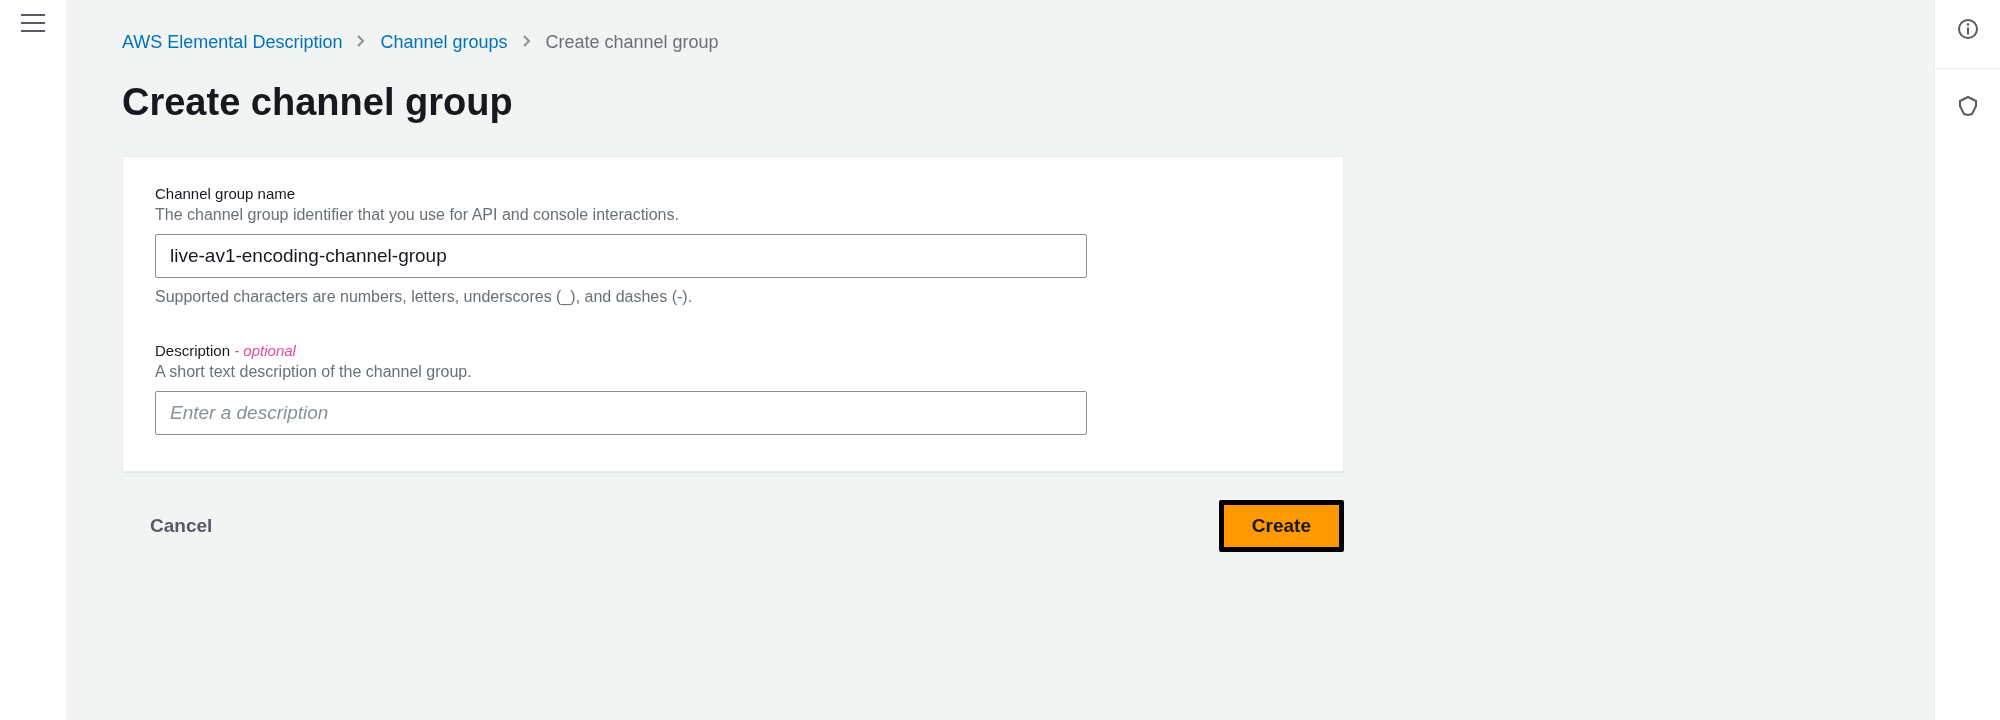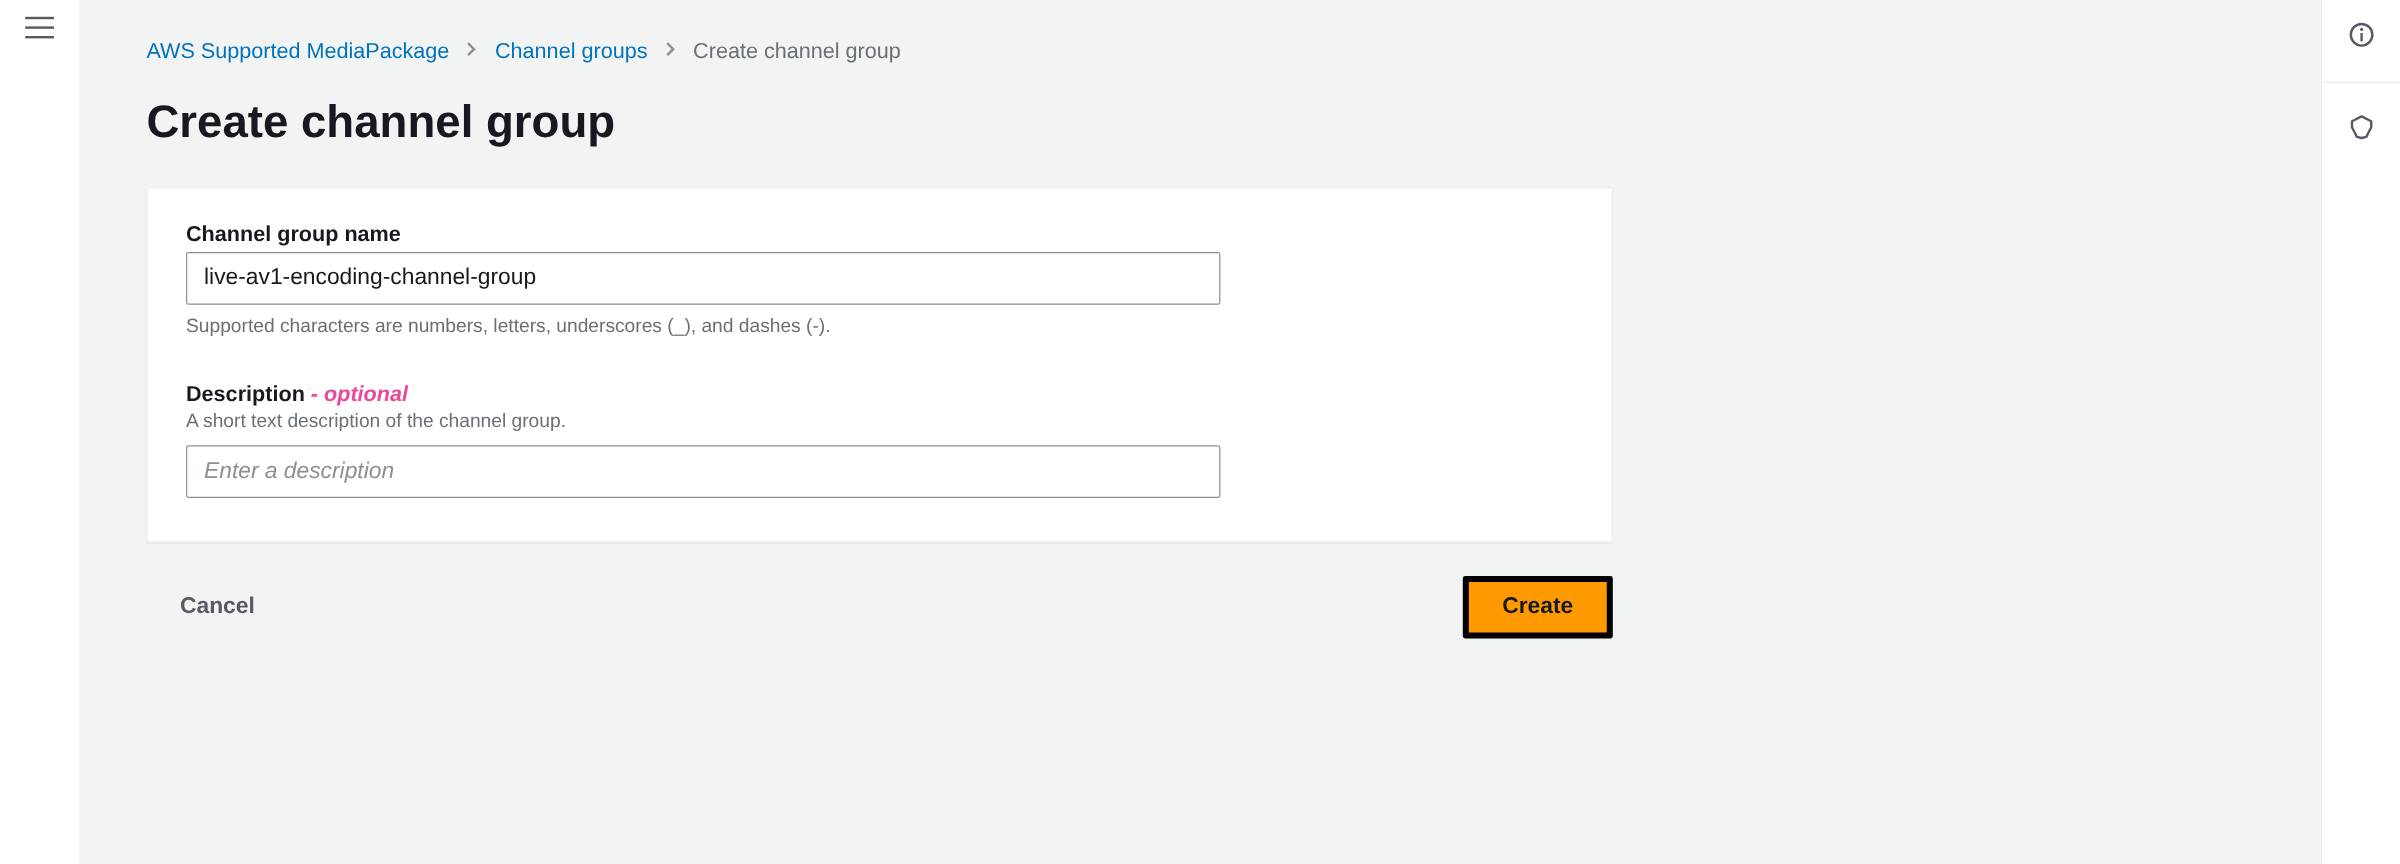--- a/index.html
+++ b/index.html
@@ -122,40 +122,40 @@
     .panel-body {
       padding: 28px 32px 36px 32px;
     }
     .field {
       margin-bottom: 36px;
     }
     .field:last-child {
       margin-bottom: 0;
     }
     .field-label {
-      font-size: 18px;
-      font-weight: 700;
+      font-size: 15px;
+      font-weight: 400;
       color: #16191f;
       margin-bottom: 4px;
     }
     .field-label .optional {
       font-style: italic;
       color: #ec4899;
     }
     .field-hint, .field-constraint {
       font-size: 16px;
       color: #687078;
       margin-bottom: 10px;
     }
     .field-constraint {
       margin-top: 10px;
       margin-bottom: 0;
     }
     input[type="text"] {
-      width: 862px;
+      width: 932px;
       padding: 10px 14px;
       font-size: 19px;
       border: 1px solid #879196;
       border-radius: 2px;
       color: #16191f;
       font-family: inherit;
       background: #ffffff;
     }
     input[type="text"]::placeholder {
       color: #879196;
@@ -194,21 +194,21 @@
   <div class="hamburger">
     <span></span>
       <span></span>
       <span></span>
   </div>
 </div>
 
 <div class="main">
 
   <nav class="breadcrumbs">
-    <a>AWS Supported MediaPackage</a>
+    <a>AWS Elemental Description</a>
     <span class="sep">
       <svg width="10" height="14" viewBox="0 0 10 14">
           <path d="M2 2 L7 7 L2 12" stroke="#879196" stroke-width="2" fill="none"></path>
         </svg>
     </span>
     <a>Channel groups</a>
     <span class="sep">
       <svg width="10" height="14" viewBox="0 0 10 14">
           <path d="M2 2 L7 7 L2 12" stroke="#879196" stroke-width="2" fill="none"></path>
         </svg>
@@ -216,20 +216,21 @@
     <span class="current">Create channel group</span>
   </nav>
 
   <h1 class="page-title">Create channel group</h1>
 
   <div class="panel">
     <div class="panel-body">
 
       <div class="field">
         <div class="field-label">Channel group name</div>
+        <div class="field-hint">The channel group identifier that you use for API and console interactions.</div>
         <input type="text" value="live-av1-encoding-channel-group" style="">
         <div class="field-constraint">Supported characters are numbers, letters, underscores (_), and dashes (-).</div>
       </div>
 
       <div class="field">
         <div class="field-label">
           <span>Description</span><span class="optional"> - optional</span>
         </div>
         <div class="field-hint">A short text description of the channel group.</div>
         <input type="text" placeholder="Enter a description" style="">

